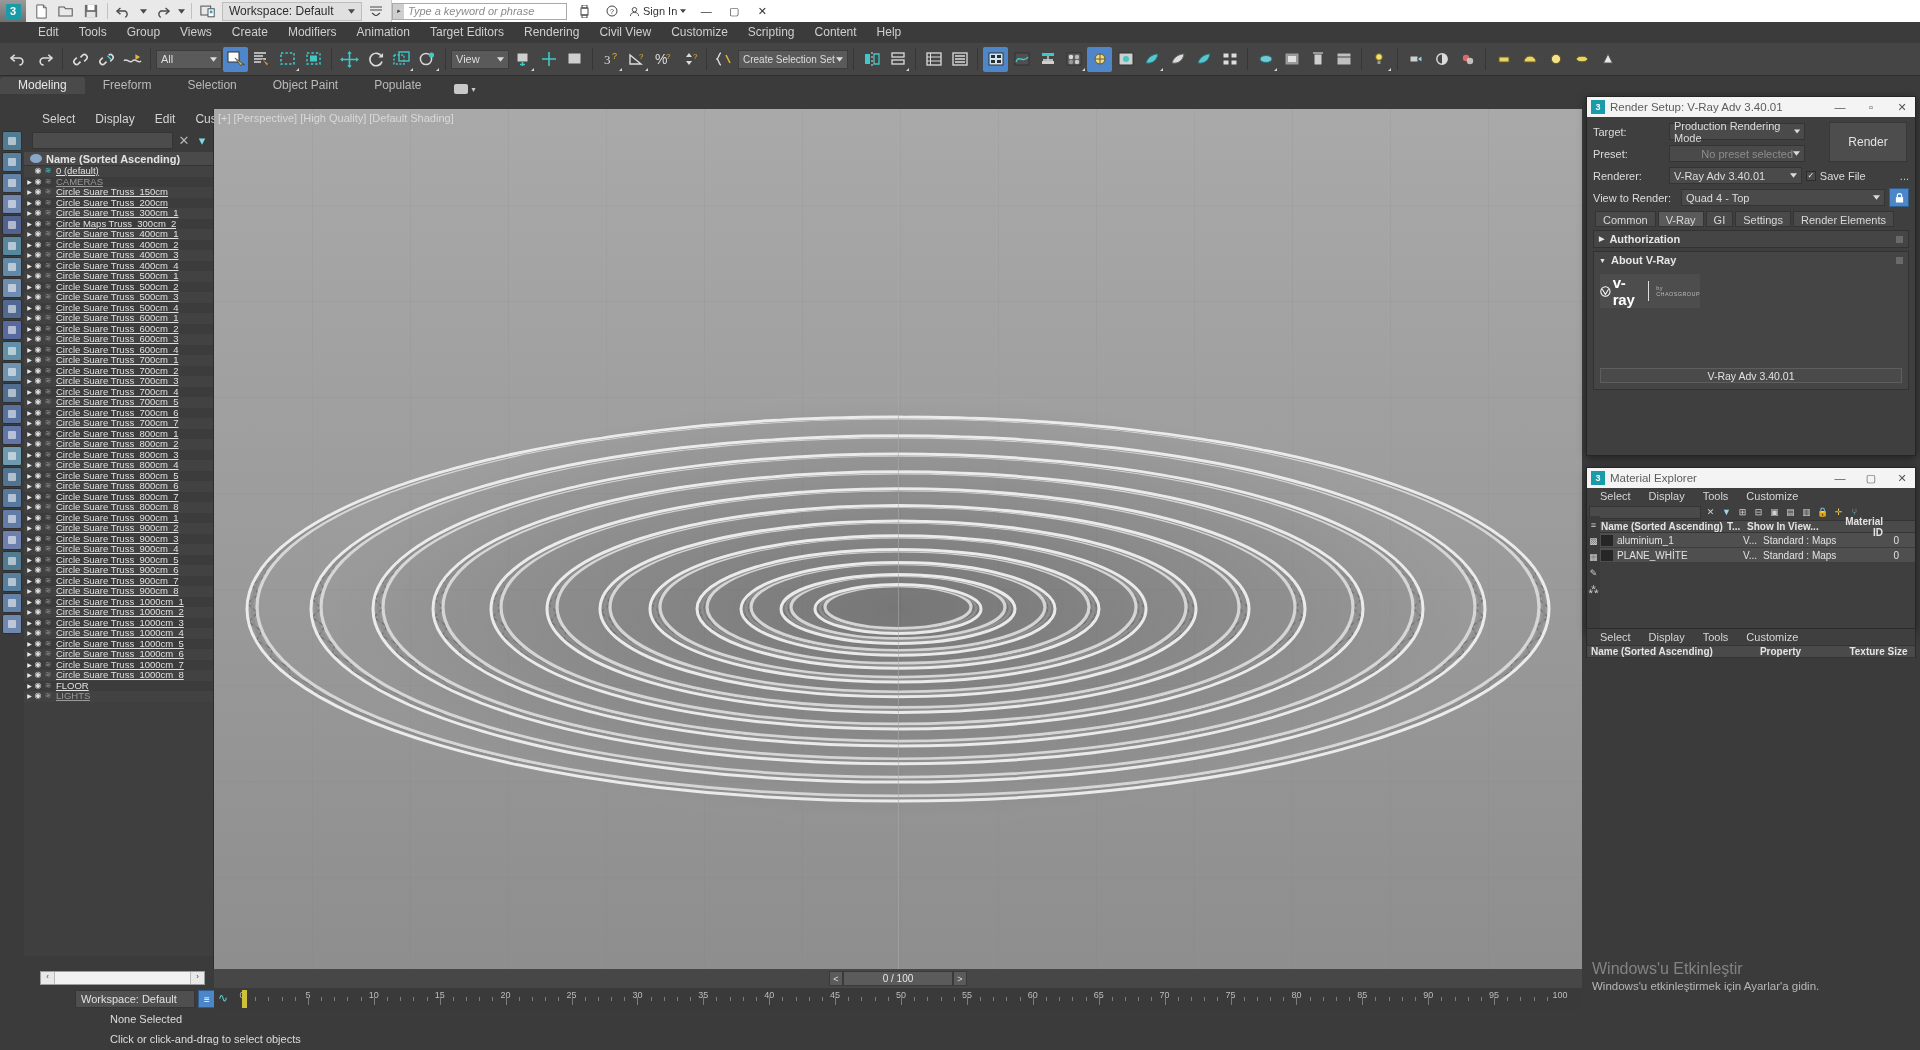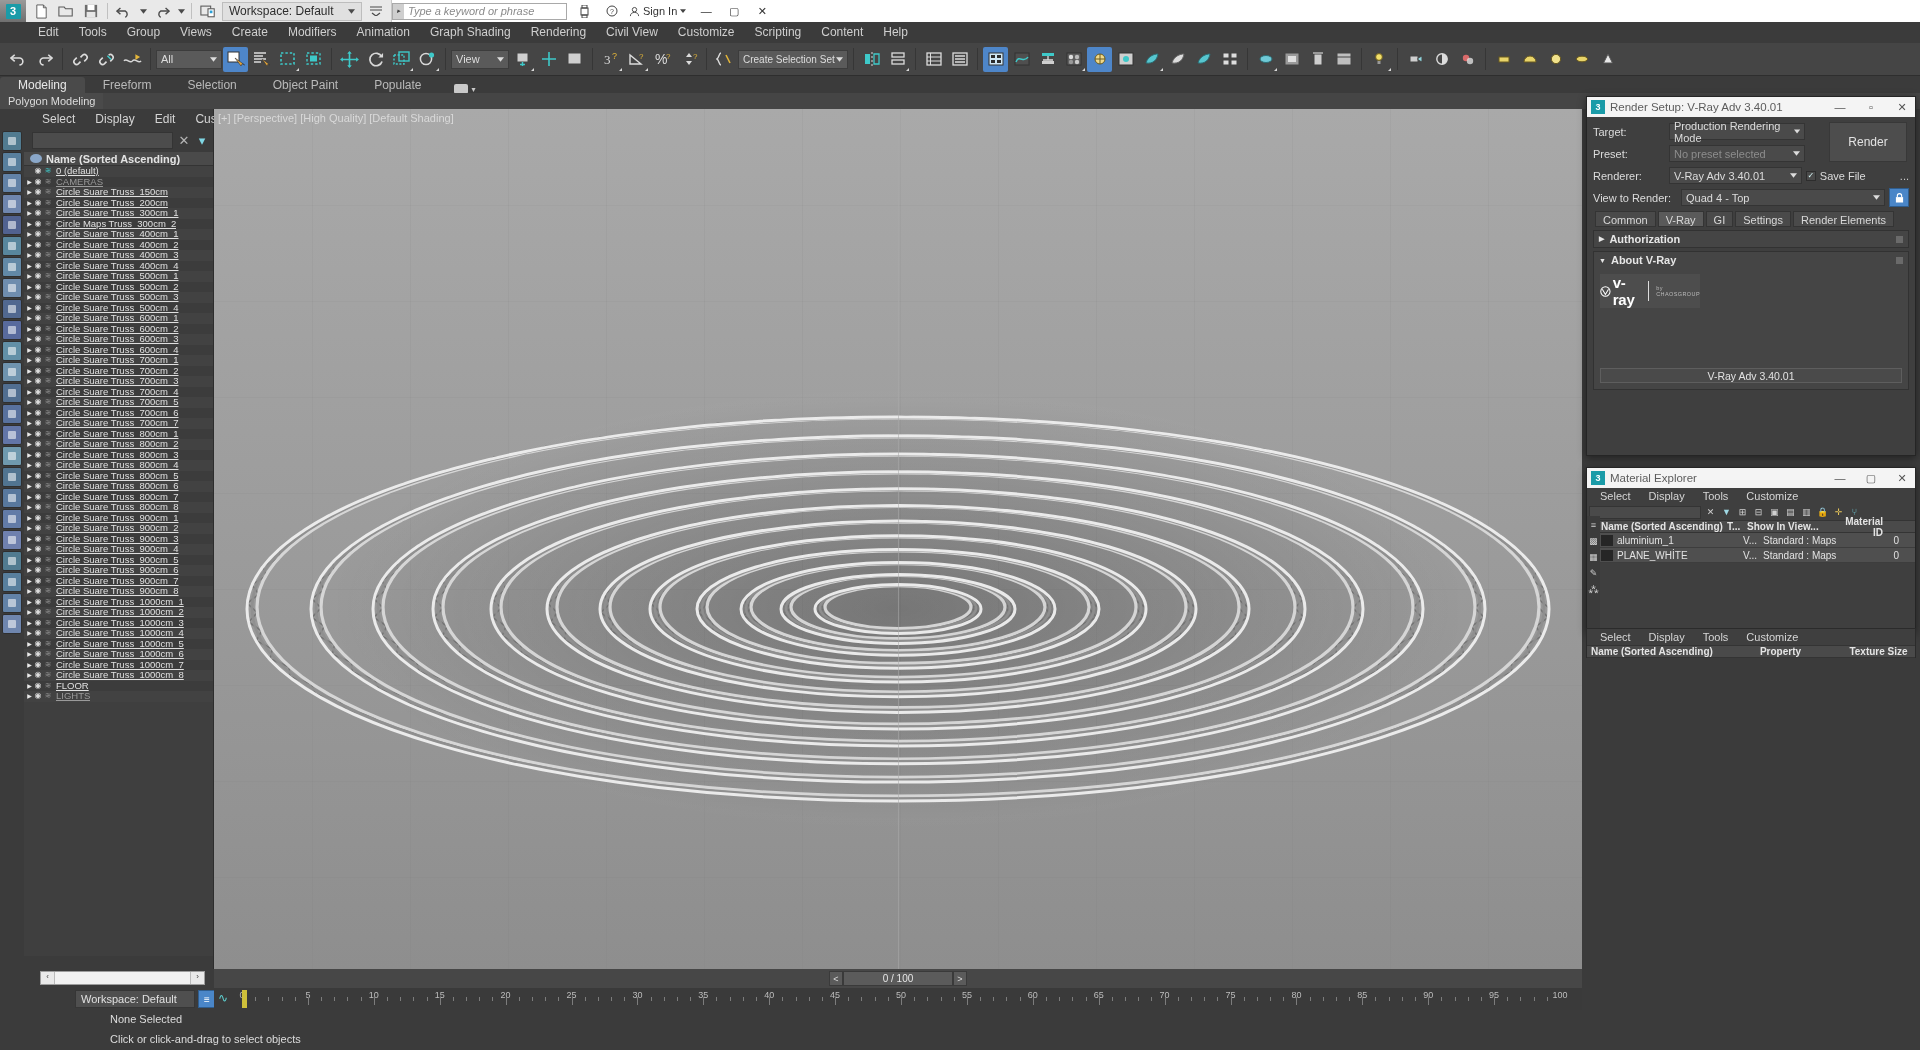--- a/index.html
+++ b/index.html
@@ -114,21 +114,21 @@
   .dlg-tb .ico{width:14px;height:14px;background:#1a9ba8;color:#fff;font-size:9px;font-weight:bold;
                display:flex;align-items:center;justify-content:center;}
   .dlg-tb .ttl{flex:1;font-size:11.5px;color:#5c5c5c;}
   .dlg-tb .wb{width:26px;text-align:center;color:#555;font-size:11px;}
   .rsetup{left:1586px;top:96px;width:330px;height:360px;}
   .rs-body{padding:5px 6px 0 6px;}
   .rs-row{display:flex;align-items:center;height:19px;margin-bottom:3px;gap:4px;}
   .rs-lab{width:72px;font-size:11px;color:#dcdcdc;}
   .rs-sel{height:17px;background:#4a4a4a;border:1px solid #343434;color:#dcdcdc;font-size:11px;
           display:flex;align-items:center;padding:0 4px;justify-content:space-between;flex:1;}
-  .rs-sel.dim{color:#8d8d8d;}
+  .rs-sel.dim{color:#8d8d8d;justify-content:flex-end;}
   .rs-render{position:absolute;right:8px;top:5px;width:78px;height:40px;background:#4d4d4d;
              border:1px solid #383838;display:flex;align-items:center;justify-content:center;
              font-size:12px;color:#e2e2e2;}
   .rs-save{display:flex;align-items:center;gap:4px;font-size:11px;color:#dcdcdc;width:90px;}
   .chk{width:10px;height:10px;border:1px solid #2d2d2d;background:#4a4a4a;color:#dff;font-size:8px;
        display:flex;align-items:center;justify-content:center;}
   .lockbtn{width:20px;height:19px;background:#4a86c8;border:1px solid #2f5d8e;display:flex;
            align-items:center;justify-content:center;font-size:10px;color:#fff;}
   .rs-tabs{display:flex;gap:2px;margin:4px 0 3px 2px;}
   .rs-tab{height:16px;padding:0 7px;font-size:11px;color:#d8d8d8;line-height:16px;background:#4a4a4a;border:1px solid #343434;}
@@ -299,21 +299,21 @@
   </div>
 
   <div class="menubar" id="menubar">
       <div class="mi">Edit</div>
       <div class="mi">Tools</div>
       <div class="mi">Group</div>
       <div class="mi">Views</div>
       <div class="mi">Create</div>
       <div class="mi">Modifiers</div>
       <div class="mi">Animation</div>
-      <div class="mi">Graph Shading</div>
+      <div class="mi">Target Editors</div>
       <div class="mi">Rendering</div>
       <div class="mi">Civil View</div>
       <div class="mi">Customize</div>
       <div class="mi">Scripting</div>
       <div class="mi">Content</div>
       <div class="mi">Help</div>
     </div>
 
   <div class="maintb">
     <div class="tbtn">
@@ -651,23 +651,20 @@
       <div class="rtab active">Modeling</div>
       <div class="rtab">Freeform</div>
       <div class="rtab">Selection</div>
       <div class="rtab">Object Paint</div>
       <div class="rtab">Populate</div>
       <div style="margin-left: 14px; display: flex; align-items: center; gap: 4px;">
         <span style="display:inline-block;width:14px;height:10px;background:#c9c9c9;border-radius:2px"></span>
         <span style="color:#c9c9c9;font-size:8px">▾</span>
       </div>
     </div>
-  <div class="ribbon2">
-    <div class="rpanel">Polygon Modeling</div>
-  </div>
 
   <div class="lefttools" id="lefttools">
       <div class="ltbtn" style="background: rgb(81, 123, 144);">
         <svg width="12" height="12" viewBox="0 0 12 12">
           <rect x="2" y="2" width="8" height="8" rx="1" fill="rgba(255,255,255,.55)"></rect>
         </svg>
       </div>
       <div class="ltbtn" style="background: rgb(88, 127, 157);">
         <svg width="12" height="12" viewBox="0 0 12 12">
           <rect x="2" y="2" width="8" height="8" rx="1" fill="rgba(255,255,255,.55)"></rect>
@@ -1405,20 +1402,24 @@
         <span>Tools</span>
         <span>Customize</span>
       </div>
     <div class="mx-hdr" id="sub-hdr">
         <span style="width: 170px; padding-left: 4px;">Name (Sorted Ascending)</span>
         <span style="width: 90px; padding-left: 4px;">Property</span>
         <span style="width: 70px; padding-left: 4px;">Texture Size</span>
       </div>
   </div>
 
+  <div class="wmark">
+    <div class="l1">Windows'u Etkinleştir</div>
+    <div class="l2">Windows'u etkinleştirmek için Ayarlar'a gidin.</div>
+  </div>
 
   <div class="botwrap">
     <div class="hsb">
       <div class="hb">‹</div>
       <div style="flex:1;background:#f2f2f2;"></div>
       <div class="hb" style="border-right:none;border-left:1px solid #bbb">›</div>
     </div>
     <div class="wsbar">
       <span>Workspace: Default</span>
     </div>

